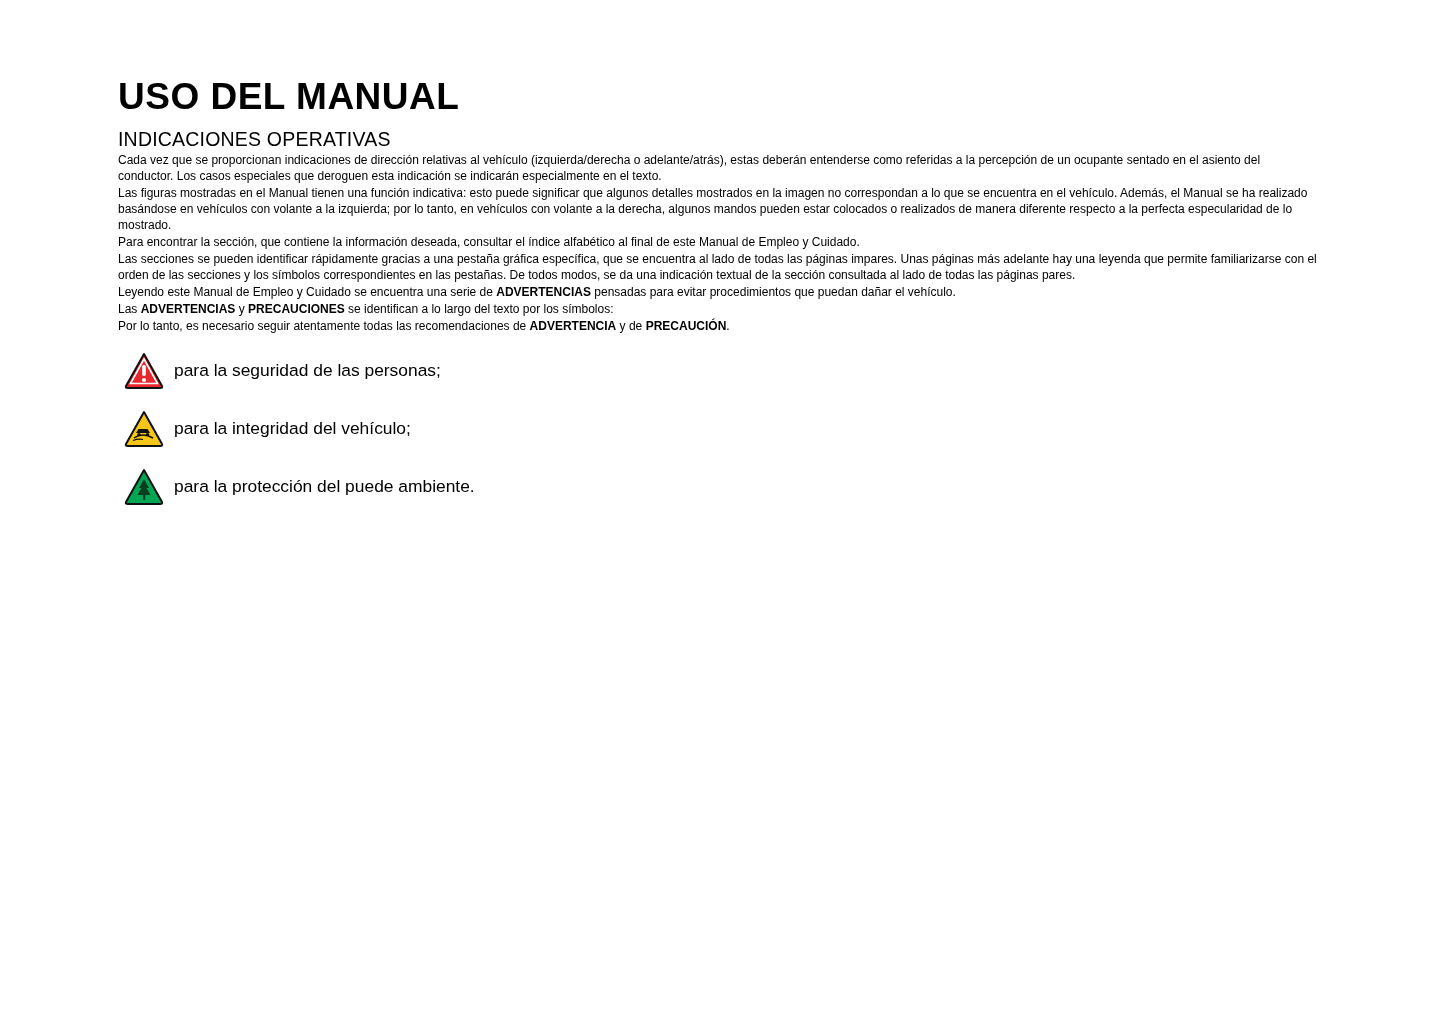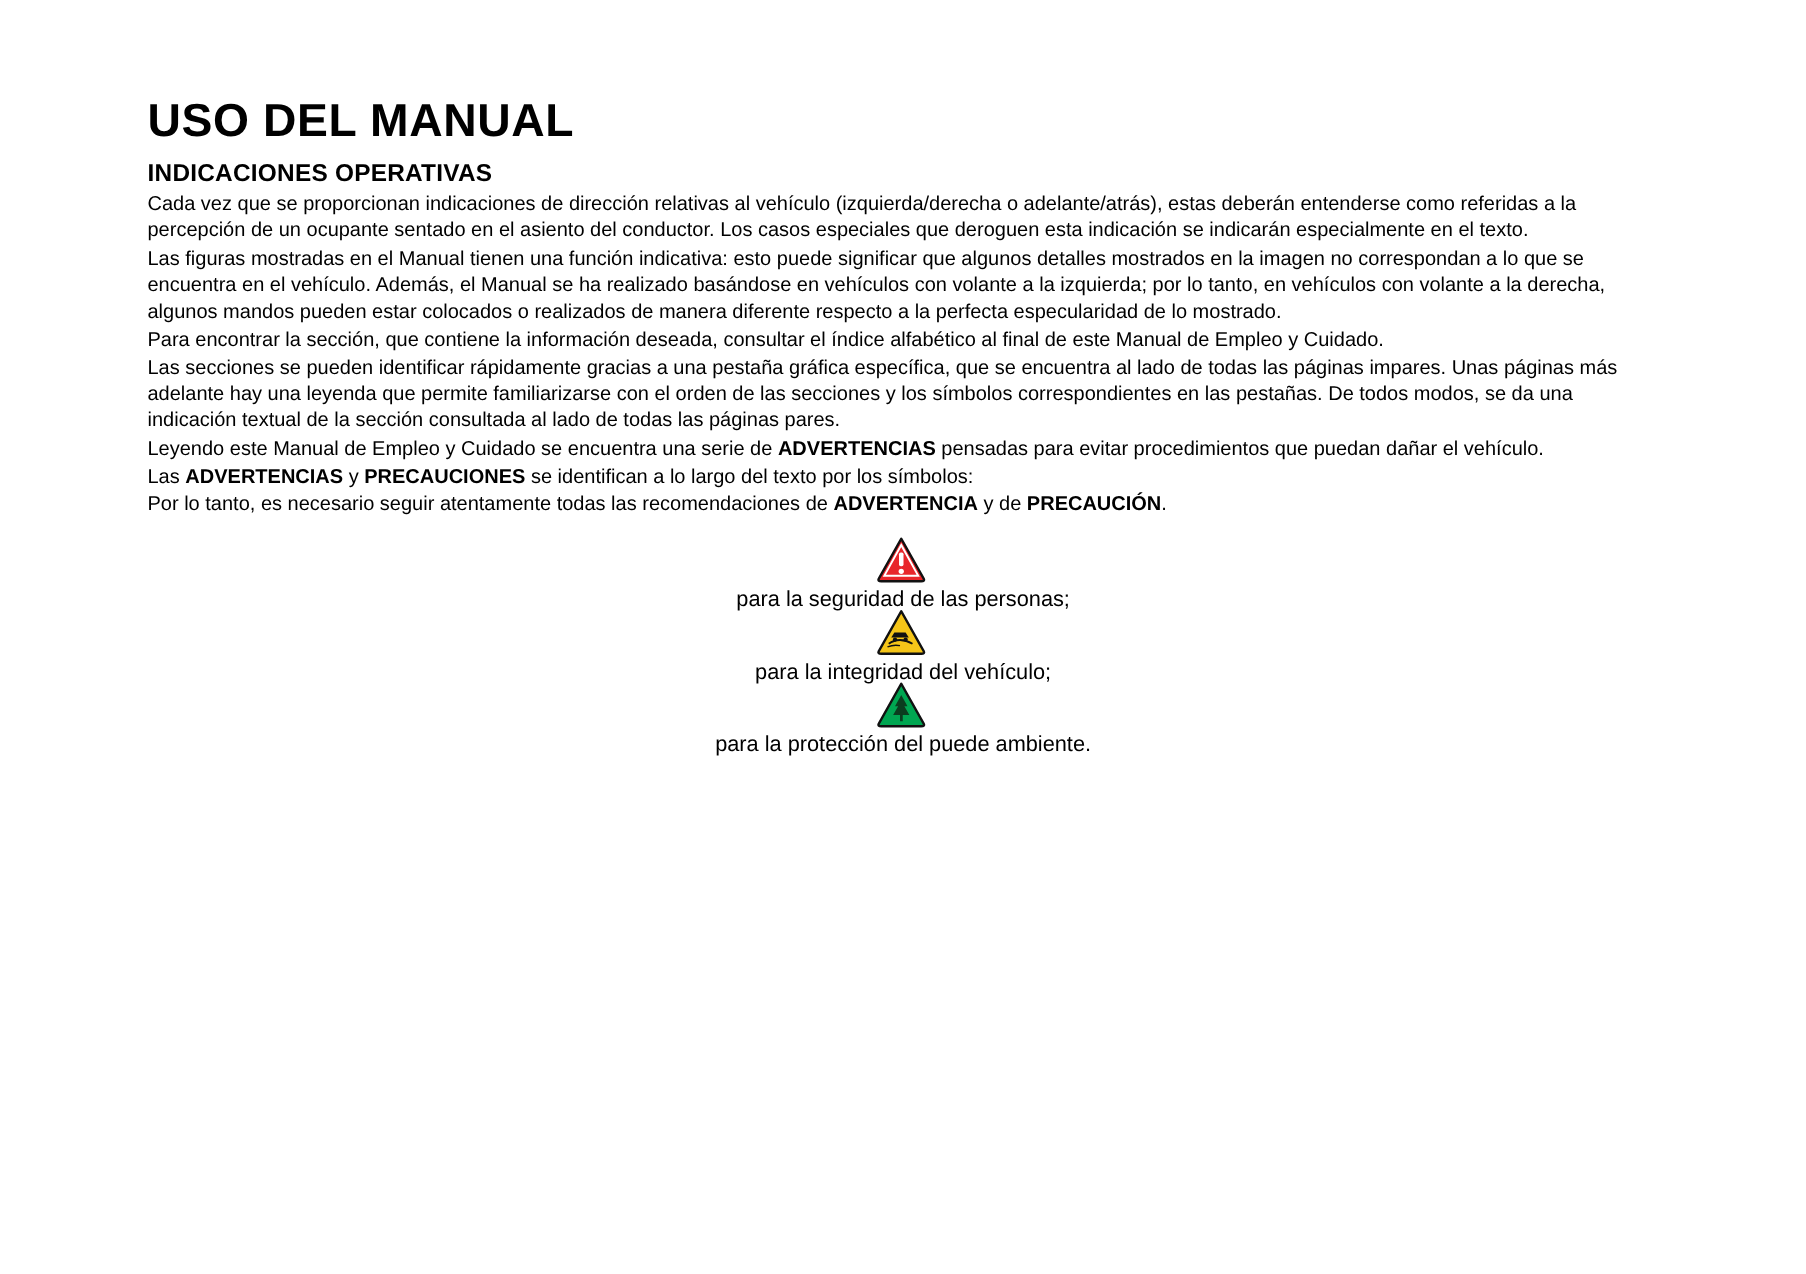--- a/index.html
+++ b/index.html
@@ -23,41 +23,40 @@
   }
   .page-title {
     font-size: 37px;
     font-weight: bold;
     letter-spacing: 0.5px;
     margin: 0 0 10px 0;
     line-height: 1.05;
   }
   .section-head {
     font-size: 19.5px;
-    font-weight: bold;
+    font-weight: normal;
     letter-spacing: 0.2px;
     margin: 6px 0 2px 0;
     line-height: 1.25;
   }
   p.body {
-    font-size: 16px;
+    font-size: 12px;
     line-height: 1.33;
     margin: 0 0 1px 0;
     max-width: 1200px;
   }
   p.body b { font-weight: bold; }
   .symbols {
     margin-top: 14px;
   }
   .symbol-row {
     display: flex;
     align-items: center;
     margin-bottom: 14px;
     height: 44px;
-    flex-direction: column;
   }
   .symbol-icon {
     width: 56px;
     min-width: 56px;
     display: flex;
     align-items: center;
     justify-content: flex-start;
     padding-left: 6px;
     box-sizing: border-box;
   }

